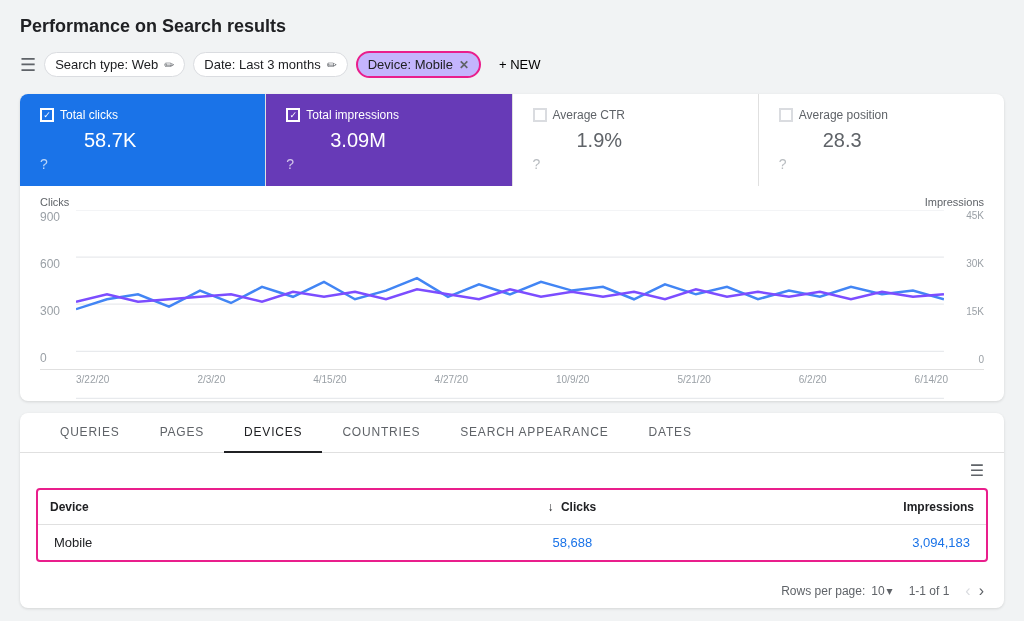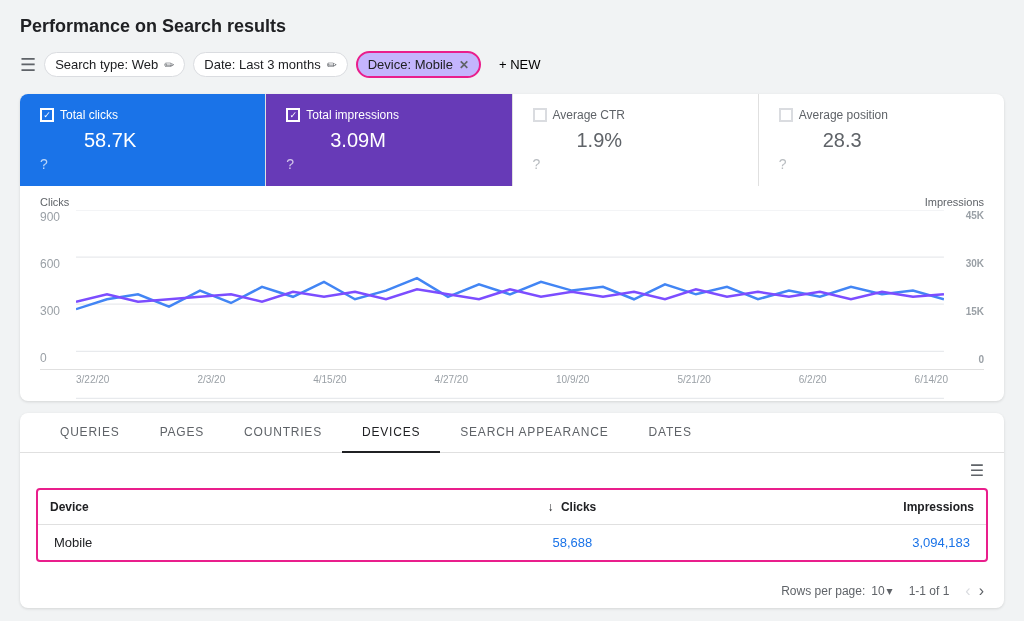--- a/index.html
+++ b/index.html
@@ -192,21 +192,20 @@
       right: 0;
       top: 0;
       bottom: 0;
       display: flex;
       flex-direction: column;
       justify-content: space-between;
       font-size: 10px;
       color: #9aa0a6;
       padding-bottom: 4px;
       text-align: right;
-      font-weight: bold;
     }
 
     .chart-svg {
       position: absolute;
       left: 36px;
       right: 40px;
       top: 0;
       bottom: 0;
     }
 
@@ -460,22 +459,22 @@
         <span>6/2/20</span>
         <span>6/14/20</span>
       </div>
     </div>
   </div>
 
   <div class="tabs-section">
     <div class="tabs-bar">
       <div class="tab-item">QUERIES</div>
       <div class="tab-item">PAGES</div>
+      <div class="tab-item active">DEVICES</div>
       <div class="tab-item">COUNTRIES</div>
-      <div class="tab-item active">DEVICES</div>
       <div class="tab-item">SEARCH APPEARANCE</div>
       <div class="tab-item">DATES</div>
     </div>
 
     <div class="filter-row">
       <span class="filter-rows-icon">☰</span>
     </div>
 
     <div class="data-table-wrapper">
       <table class="data-table">

